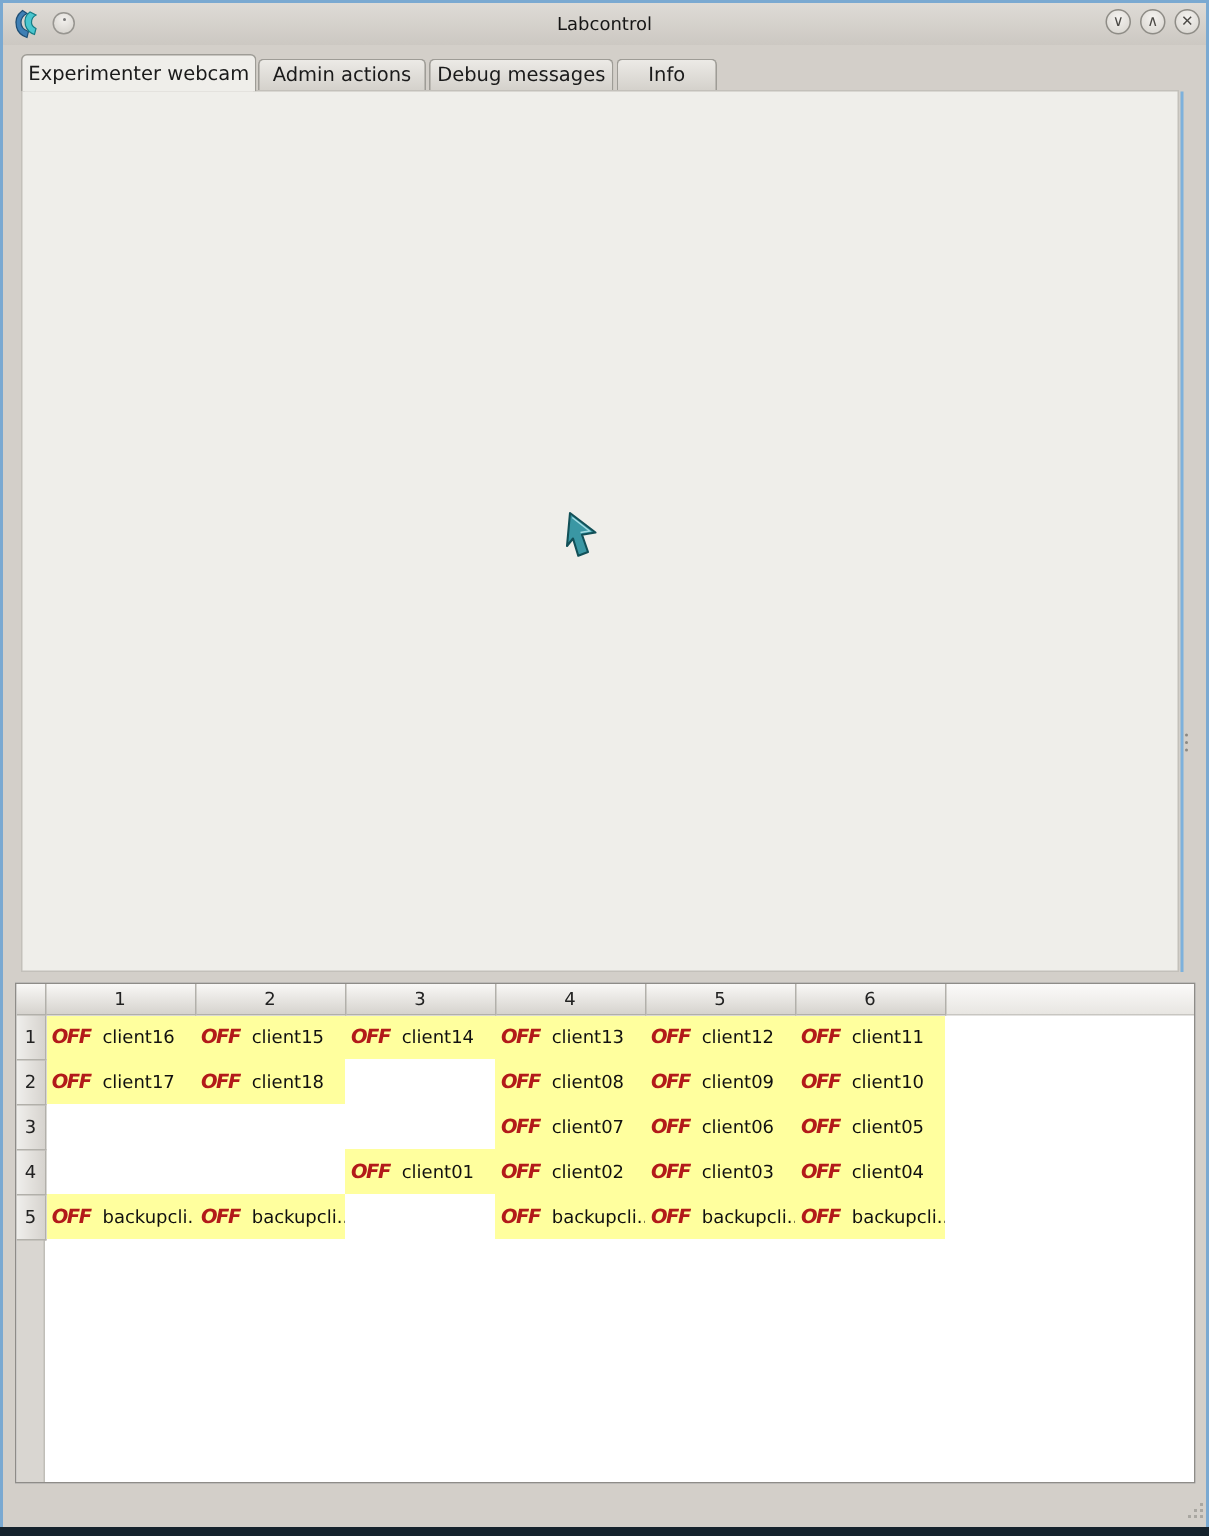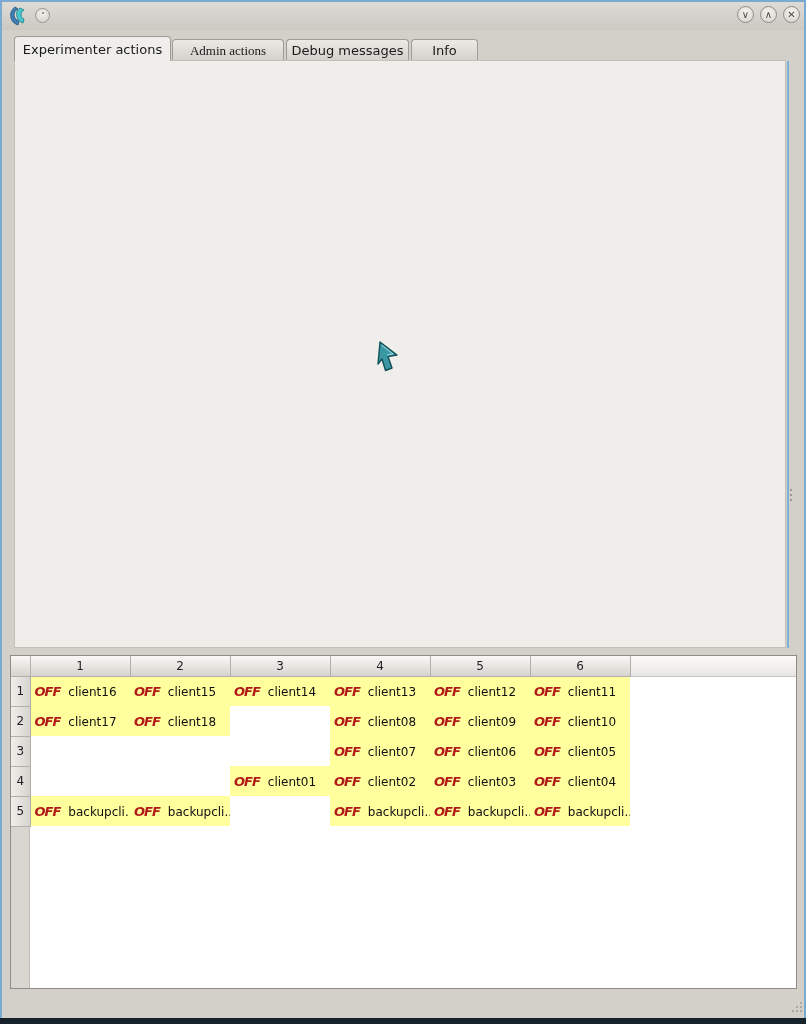--- a/index.html
+++ b/index.html
@@ -100,29 +100,30 @@
 </style>
 </head>
 <body>
 
 <div class="titlebar">
   <svg class="abs" style="left:7px;top:3px;" width="22" height="22" viewBox="0 0 22 22">
     <path d="M6,2 C2,5 1,9 2,13 C3,17 6,19 9,20 L10,16 C7,15 5,13 5,10 C5,7 7,5 9,4 Z" fill="#3e7fb4" stroke="#1e4e74" stroke-width="0.8"></path>
     <path d="M11,3 C8,5 7,8 8,12 C9,15 11,17 14,18 L15,14 C13,13 12,12 12,10 C12,8 13,6 15,5 Z" fill="#49c6cf" stroke="#157d86" stroke-width="0.8"></path>
   </svg>
   <span class="menucircle"></span>
+  <span class="apptitle">Labcontrol</span>
   <span class="winbtn" style="left:735px;">∨</span>
   <span class="winbtn" style="left:758px;">∧</span>
   <span class="winbtn" style="left:781px;">✕</span>
 </div>
 
 <div class="tab active" style="left:14px;width:157px;">
-    <span>Experimenter actions</span>
-  </div>
-<div class="tab inactive" style="left:172px;width:112px;font-family:Liberation Serif, serif;">
+    <span>Experimenter webcam</span>
+  </div>
+<div class="tab inactive" style="left:172px;width:112px;">
     <span>Admin actions</span>
   </div>
 <div class="tab inactive" style="left:286px;width:123px;">
     <span>Debug messages</span>
   </div>
 <div class="tab inactive" style="left:411px;width:67px;">
     <span>Info</span>
   </div>
 
 <div class="pane"></div>

